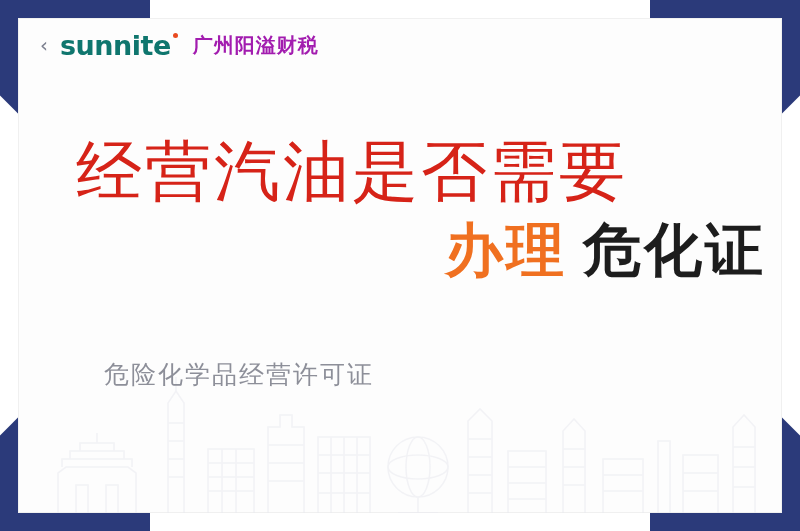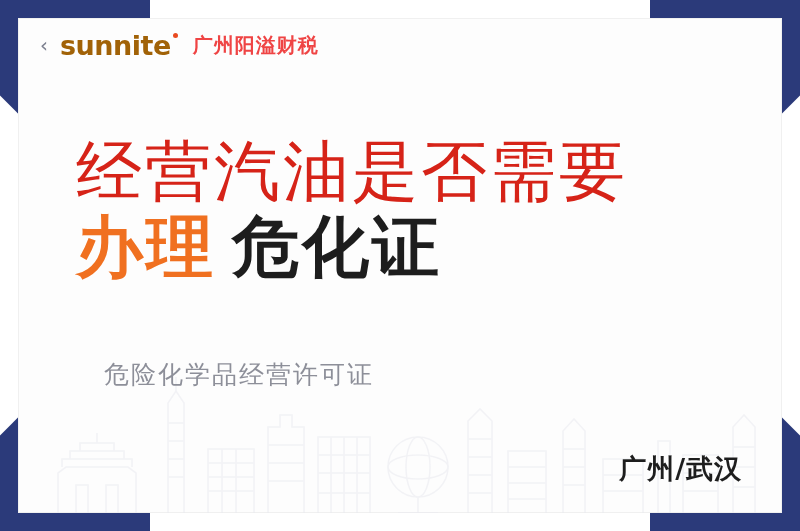--- a/index.html
+++ b/index.html
@@ -78,38 +78,38 @@
     color: #7d8190;
     font-size: 20px;
     line-height: 1;
     font-family: "DejaVu Sans", sans-serif;
     margin-right: 2px;
     margin-top: -1px;
   }
   .logo {
     position: relative;
     display: inline-block;
-    color: #a16207;
+    color: #0f766e;
     font-size: 27px;
     font-weight: bold;
     letter-spacing: -0.5px;
     font-family: "DejaVu Sans", sans-serif;
     line-height: 1;
   }
   .logo .dot {
     position: absolute;
     right: -7px;
     top: 1px;
     width: 5px;
     height: 5px;
     border-radius: 50%;
     background: #e94a20;
   }
   .brand-cn {
-    color: #ef4444;
+    color: #a21caf;
     font-size: 20px;
     font-weight: bold;
     letter-spacing: 1px;
     font-family: "DejaVu Sans", sans-serif;
     margin-left: 12px;
   }
 
   
   .headline {
     position: absolute;
@@ -120,27 +120,28 @@
   .line1 {
     color: #d62318;
     font-size: 66px;
     font-weight: normal;
     letter-spacing: 3px;
     line-height: 1.08;
     font-family: "DejaVu Sans", sans-serif;
     white-space: nowrap;
   }
   .line2 {
-    margin-top: 4px;
-    font-size: 67px;
+    margin-top: 12px;
+    font-size: 58px;
     font-weight: bold;
     letter-spacing: 3px;
     line-height: 1.08;
     font-family: "DejaVu Sans", sans-serif;
     white-space: nowrap;
+    text-align: right;
   }
   .line2 .orange { color: #f07020; }
   .line2 .dark { color: #1d1d1d; margin-left: 16px; }
 
   .subtitle {
     position: absolute;
     left: 86px;
     top: 340px;
     color: #8d8f99;
     font-size: 25px;
@@ -251,16 +252,15 @@
 
     <div class="headline">
       <div class="line1">经营汽油是否需要</div>
       <div class="line2">
         <span class="orange">办理</span><span class="dark">危化证</span>
       </div>
     </div>
 
     <div class="subtitle">危险化学品经营许可证</div>
 
-    <div class="city">广州/武汉</div>
 
   </div>
 </div>
 
 </body></html>

